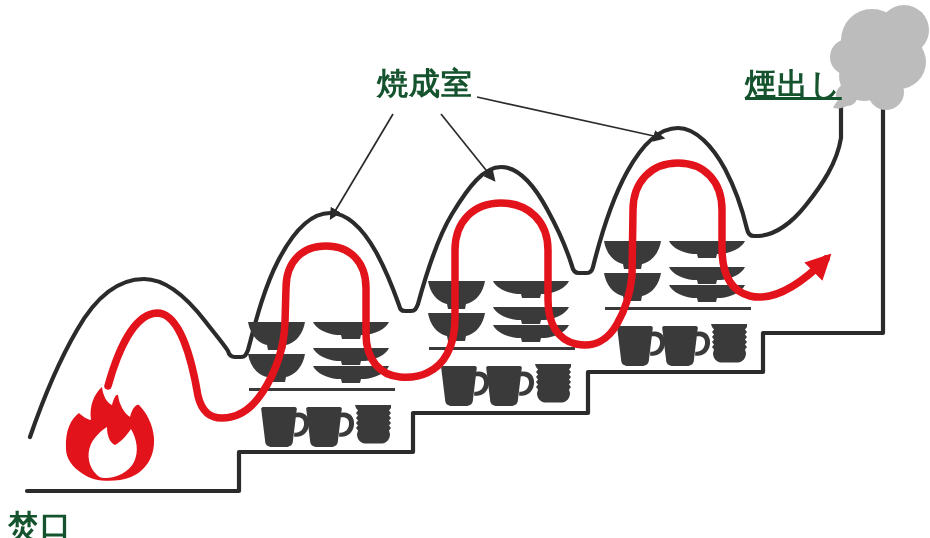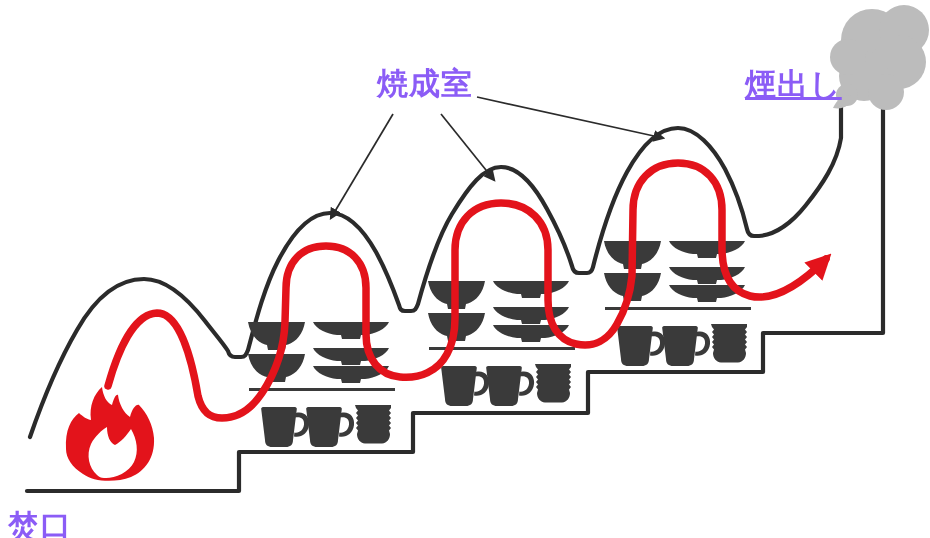--- a/index.html
+++ b/index.html
@@ -3,21 +3,21 @@
 <meta charset="utf-8">
 <style>
   html,body{margin:0;padding:0;background:#fff;}
   .stage{
     position:relative;width:930px;height:538px;background:#fff;overflow:hidden;
     font-family:"DejaVu Sans","Liberation Sans",sans-serif;
   }
   .stage svg{position:absolute;left:0;top:0;}
   .lbl{
     position:absolute;font-weight:bold;font-size:31px;line-height:1.1;
-    color:#8b5cf6;white-space:nowrap;letter-spacing:1px;user-select:none;
+    color:#14532d;white-space:nowrap;letter-spacing:1px;user-select:none;
   }
   #lbl-firing{left:377px;top:66px;}
   #lbl-smoke{left:745px;top:67px;text-decoration:underline;}
   #lbl-stoke{left:8px;top:509px;}
 </style>
 </head>
 <body>
 
 <div class="stage">
 

